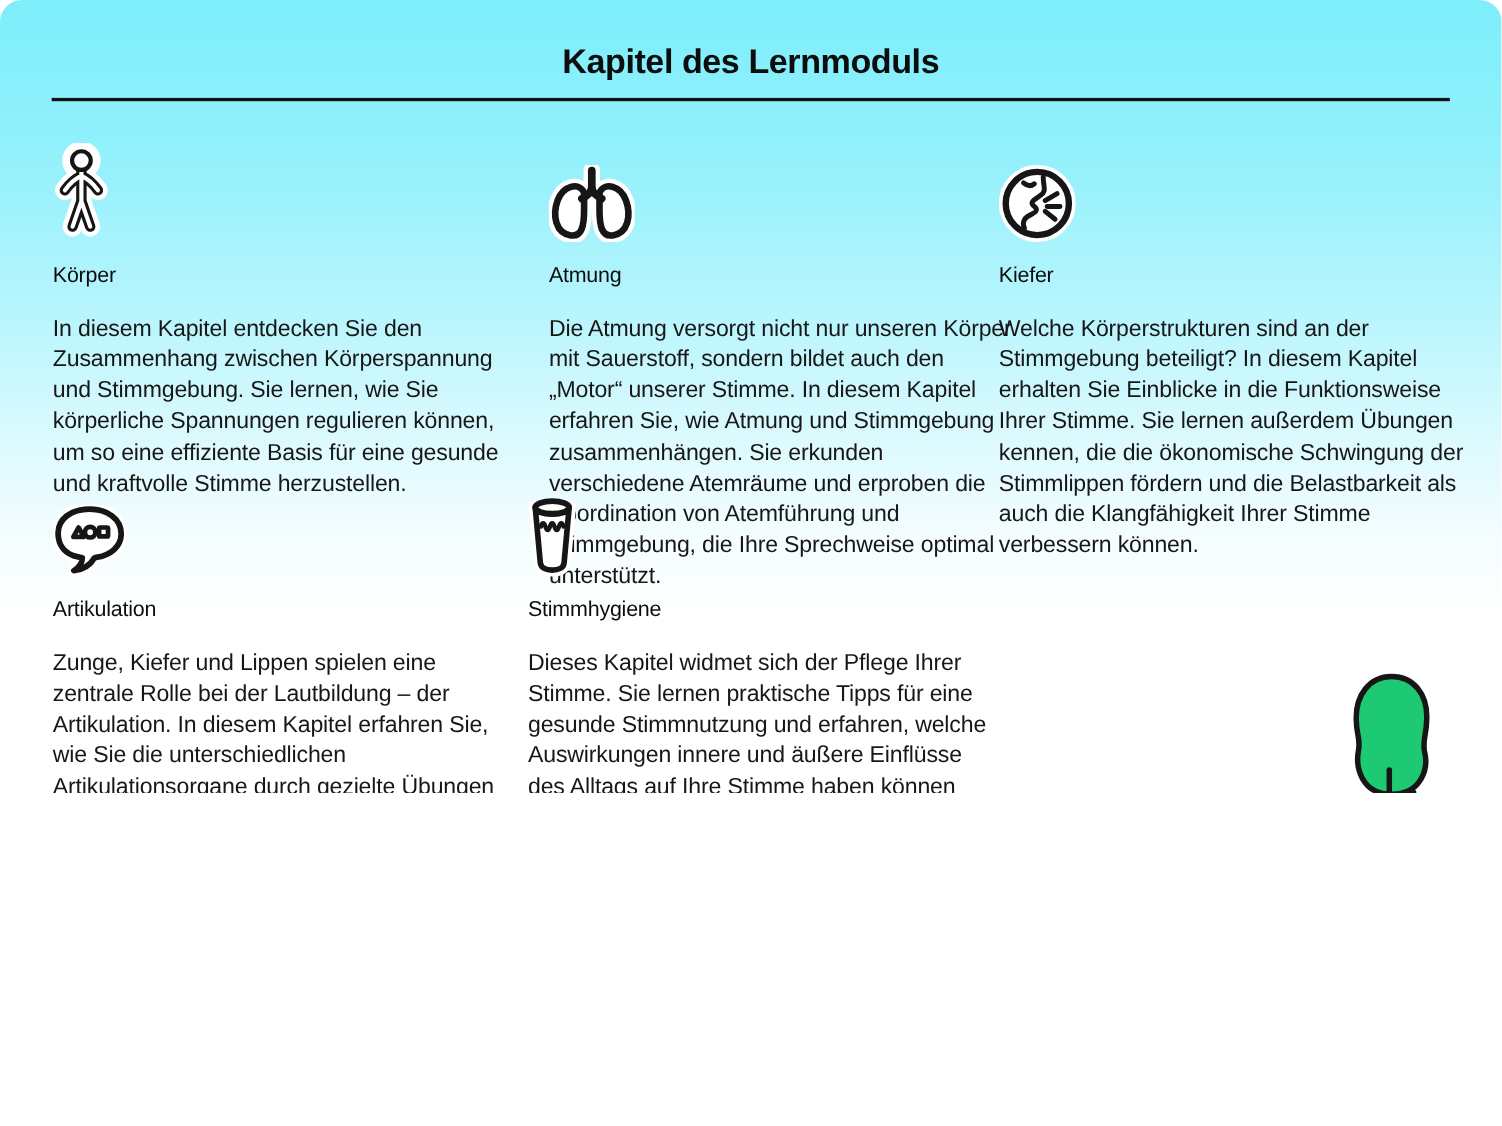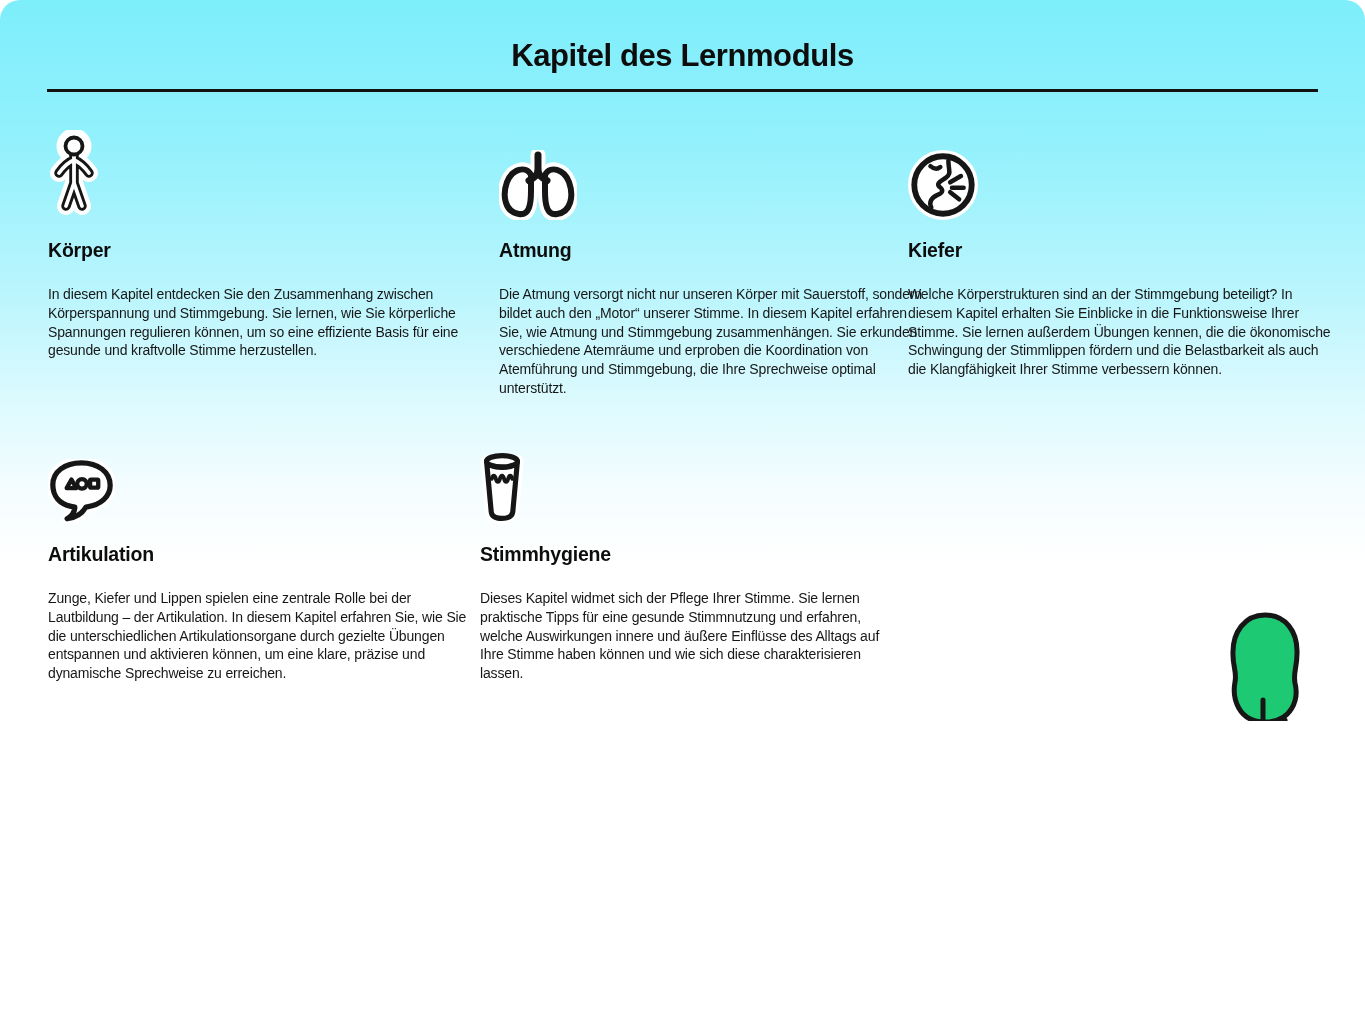--- a/index.html
+++ b/index.html
@@ -7,22 +7,22 @@
     position:relative;width:1365px;height:721px;overflow:hidden;
     background:linear-gradient(180deg,#7deefb 0%,#93f1fc 20%,#b9f5fd 40%,#ddfafe 56%,#f4fdff 68%,#ffffff 78%,#ffffff 100%);
     font-family:"Liberation Sans","DejaVu Sans",sans-serif;color:#151515;border-radius:20px;
   }
   .header{position:absolute;top:38px;left:0;width:100%;text-align:center;}
   .page-title{margin:0;font-size:31px;font-weight:bold;letter-spacing:-0.4px;color:#0d0d0d;}
   .title-rule{position:absolute;top:89px;left:47px;width:1271px;height:0;border-top:3px solid #121212;}
   .chapter{position:absolute;width:424px;}
   .icon-box{height:88px;display:flex;align-items:flex-end;}
   .icon-box.small{height:70px;}
-  .chapter-title{margin:19px 0 0 0;font-size:19.5px;font-weight:bold;letter-spacing:-0.2px;color:#0d0d0d;}
-  .chapter-text{margin:23px 0 0 0;font-size:14px;line-height:1.34;letter-spacing:-0.15px;color:#171717;}
+  .chapter-title{margin:19px 0 0 0;font-size:19.5px;font-weight:normal;letter-spacing:-0.2px;color:#0d0d0d;}
+  .chapter-text{margin:23px 0 0 0;font-size:21px;line-height:1.34;letter-spacing:-0.15px;color:#171717;}
   .illu{position:absolute;left:0;top:600px;width:1365px;height:424px;}
   
   .cas{fill:none;stroke:#ffffff;stroke-linecap:round;stroke-linejoin:round;}
   .ink{fill:none;stroke:#161616;stroke-linecap:round;stroke-linejoin:round;}
   .wfill{fill:#ffffff;stroke:#161616;stroke-linecap:round;stroke-linejoin:round;}
   .gfill{fill:#1ec973;stroke:#161616;stroke-linecap:round;stroke-linejoin:round;}
   .dash{fill:none;stroke:#161616;stroke-width:3.2;stroke-linecap:round;stroke-dasharray:36 15 11 21 54 17 7 25;}
 </style>
 </head>
 <body>

